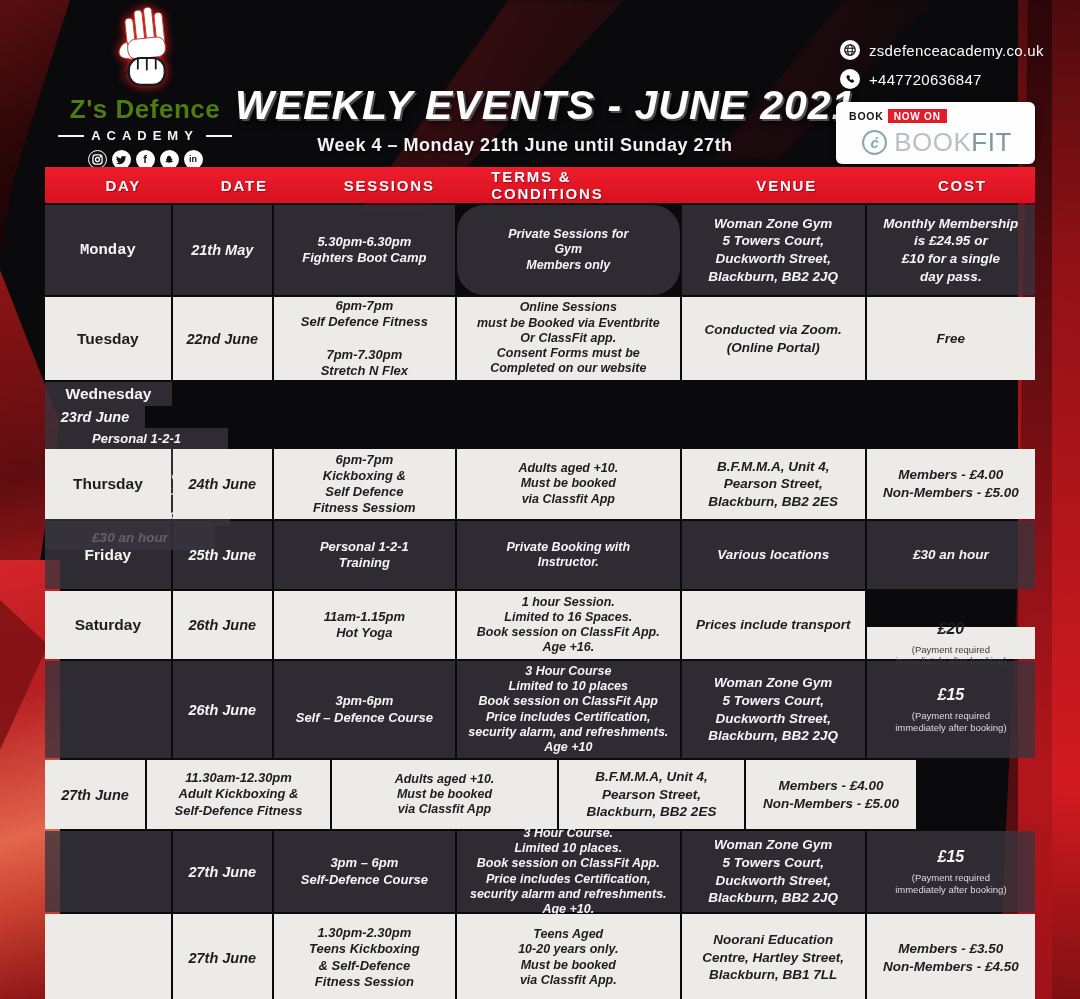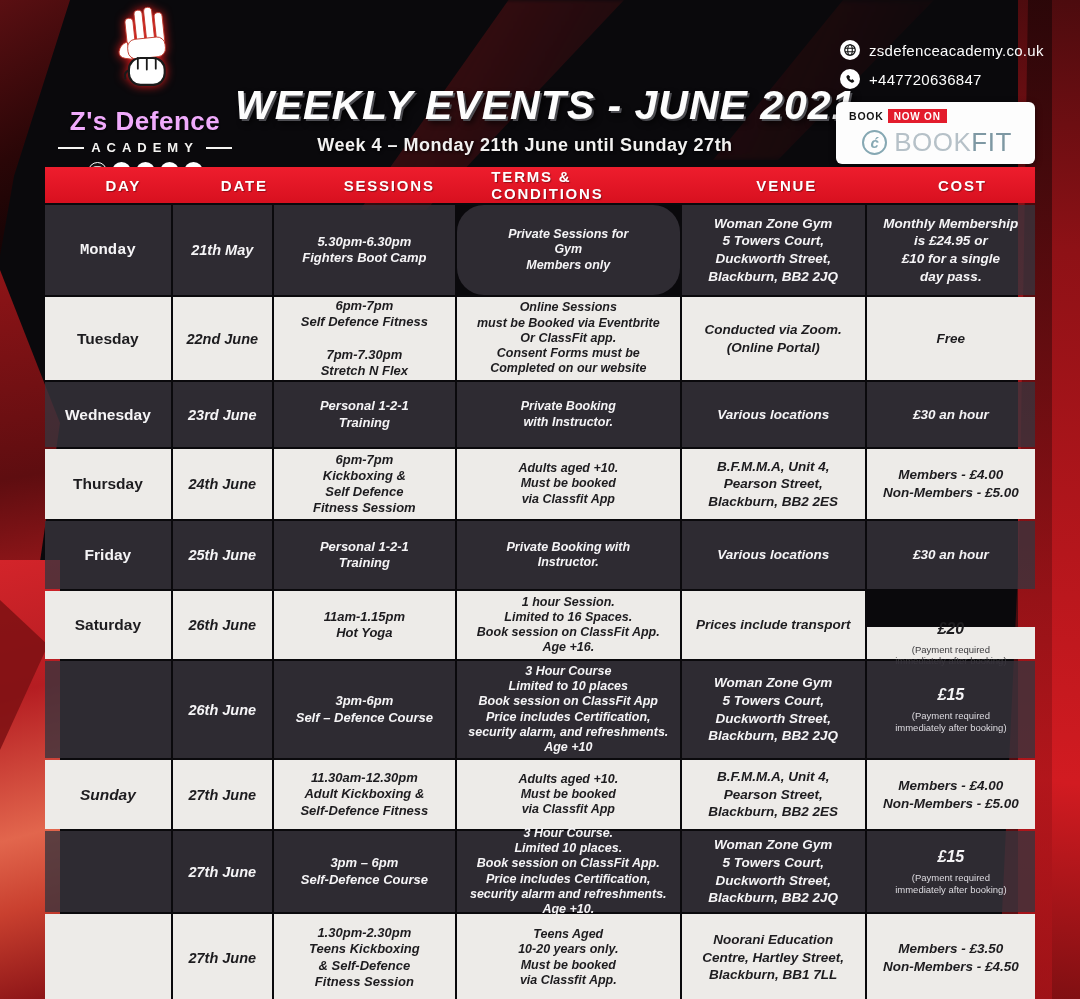--- a/index.html
+++ b/index.html
@@ -29,22 +29,22 @@
       background:linear-gradient(120deg,rgba(140,20,24,.45),rgba(60,10,12,0));
       clip-path:polygon(45% 0,80% 0,20% 100%,0 100%); filter:blur(2px); }
   .sh-streak2 { left:700px; top:0; width:260px; height:160px;
       background:linear-gradient(115deg,rgba(90,14,16,.35),rgba(40,8,8,0));
       clip-path:polygon(55% 0,90% 0,30% 100%,5% 100%); filter:blur(3px); }
 
   
   .logo-block { position:absolute; left:52px; top:6px; width:186px;
       display:flex; flex-direction:column; align-items:center; }
   .hand-svg { width:92px; height:86px; filter:drop-shadow(0 0 5px rgba(255,30,30,.9)); }
-  .brand-name { color:#f0abfc; font-size:26px; font-weight:800; letter-spacing:.5px;
-      margin-top:14px; white-space:nowrap; text-shadow:0 1px 2px rgba(0,0,0,.6); }
+  .brand-name { color:#4d7c0f; font-size:26px; font-weight:800; letter-spacing:.5px;
+      margin-top:2px; white-space:nowrap; text-shadow:0 1px 2px rgba(0,0,0,.6); }
   .academy-row { display:flex; align-items:center; gap:7px; margin-top:3px; color:#f5f4f2; }
   .academy-row .dash { width:26px; height:2px; background:#f5f4f2; }
   .academy-text { font-size:13px; font-weight:700; letter-spacing:6px; }
   .social-row { display:flex; gap:5px; margin-top:7px; }
   .ci { width:19px; height:19px; border-radius:50%; background:#fff; color:#111;
         display:flex; align-items:center; justify-content:center;
         font-size:11px; font-weight:800; line-height:1; }
   .ci svg { display:block; }
   .ci.ig { background:#141414; border:1.6px solid #fff; }
 
@@ -235,21 +235,21 @@
 Stretch N Flex</div>
           <div class="cell c-terms ml" style="width: 225px;">Online Sessions
 must be Booked via Eventbrite
 Or ClassFit app.
 Consent Forms must be
 Completed on our website</div>
           <div class="cell c-venue ml" style="width: 185px;">Conducted via Zoom.
 (Online Portal)</div>
           <div class="cell c-cost ml" style="width: 170px;">Free</div>
         </div>
-        <div class="trow dark" style="height: 65px;">
+        <div class="trow dark" style="height: 65px; flex-direction: column;">
           <div class="cell c-day ml" style="width: 127px;">Wednesday</div>
           <div class="cell c-date ml" style="width: 100px;">23rd June</div>
           <div class="cell c-sessions ml" style="width: 183px;">Personal 1-2-1
 Training</div>
           <div class="cell c-terms ml" style="width: 225px;">Private Booking
 with Instructor.</div>
           <div class="cell c-venue ml" style="width: 185px;">Various locations</div>
           <div class="cell c-cost ml" style="width: 170px;">£30 an hour</div>
         </div>
         <div class="trow light" style="height: 70px;">
@@ -303,21 +303,20 @@
 security alarm, and refreshments.
 Age +10</div>
           <div class="cell c-venue ml" style="width: 185px;">Woman Zone Gym
 5 Towers Court,
 Duckworth Street,
 Blackburn, BB2 2JQ</div>
           <div class="cell c-cost ml" style="width: 170px;"><div class="cost-main">£15</div><div class="cost-note">(Payment required
 immediately after booking)</div></div>
         </div>
         <div class="trow light" style="height: 69px;">
-          <div class="cell c-day ml it" style="width: 127px;">Sunday</div>
           <div class="cell c-date ml" style="width: 100px;">27th June</div>
           <div class="cell c-sessions ml" style="width: 183px;">11.30am-12.30pm
 Adult Kickboxing &amp;
 Self-Defence Fitness</div>
           <div class="cell c-terms ml" style="width: 225px;">Adults aged +10.
 Must be booked
 via Classfit App</div>
           <div class="cell c-venue ml" style="width: 185px;">B.F.M.M.A, Unit 4,
 Pearson Street,
 Blackburn, BB2 2ES</div>

